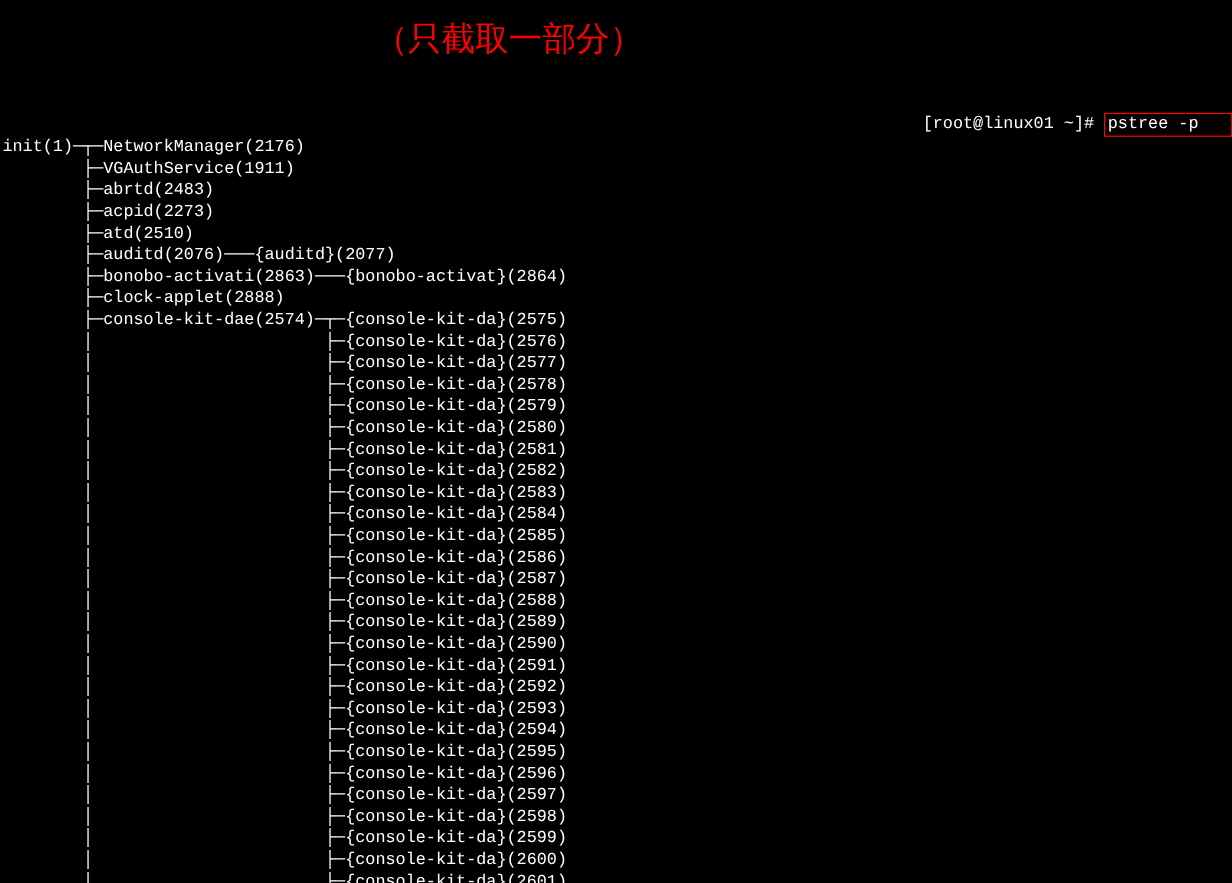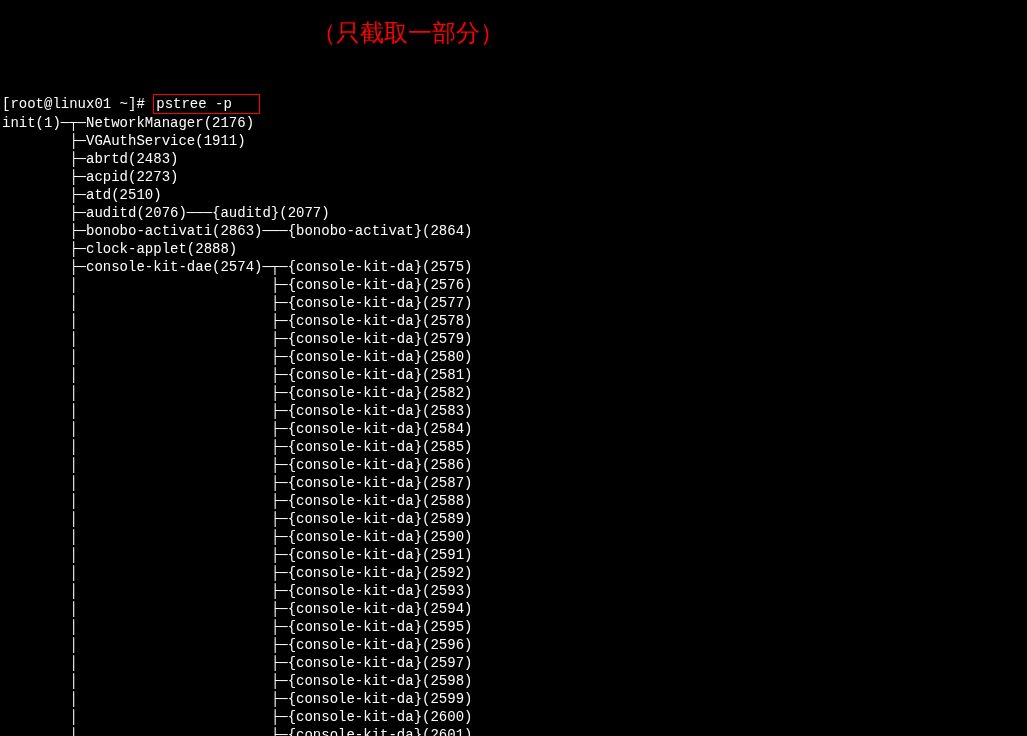--- a/index.html
+++ b/index.html
@@ -22,27 +22,28 @@
     color: #fff;
   }
   .cmdbox {
     border: 1px solid #f00;
     padding: 0 2px;
     display: inline-block;
   }
   .annot {
     color: #f00;
     font-family: "SimSun", "Microsoft YaHei", sans-serif;
-    font-size: 24px;
+    font-size: 28px;
     position: absolute;
     left: 312px;
     top: 24px;
   }
   .line {
     display: block;
+    text-align: right;
   }
 </style>
 </head>
 <body>
 
 
 
 <div class="term">
 <span class="line"><span class="prompt">[root@linux01 ~]# </span><span class="cmdbox"><span>pstree -p</span>   </span></span><span id="tree-out">init(1)─┬─NetworkManager(2176)
         ├─VGAuthService(1911)

